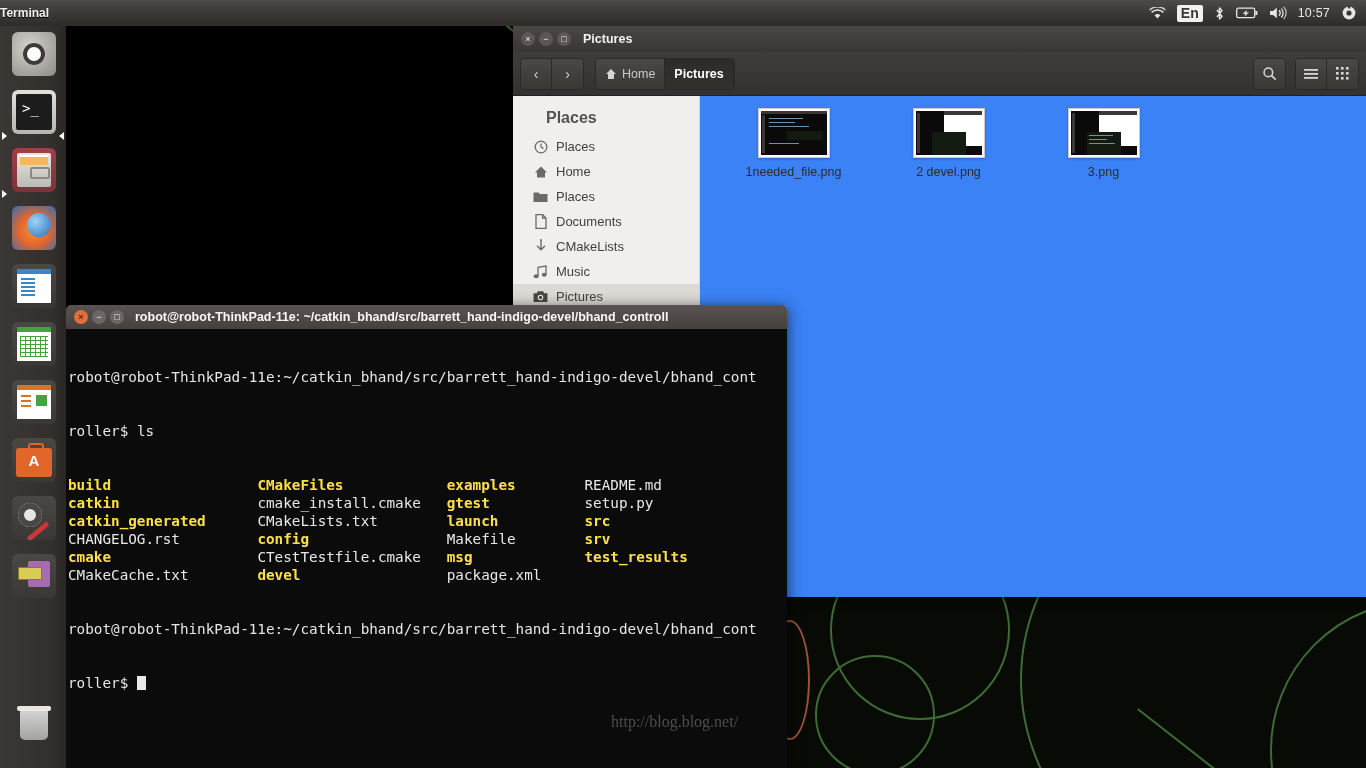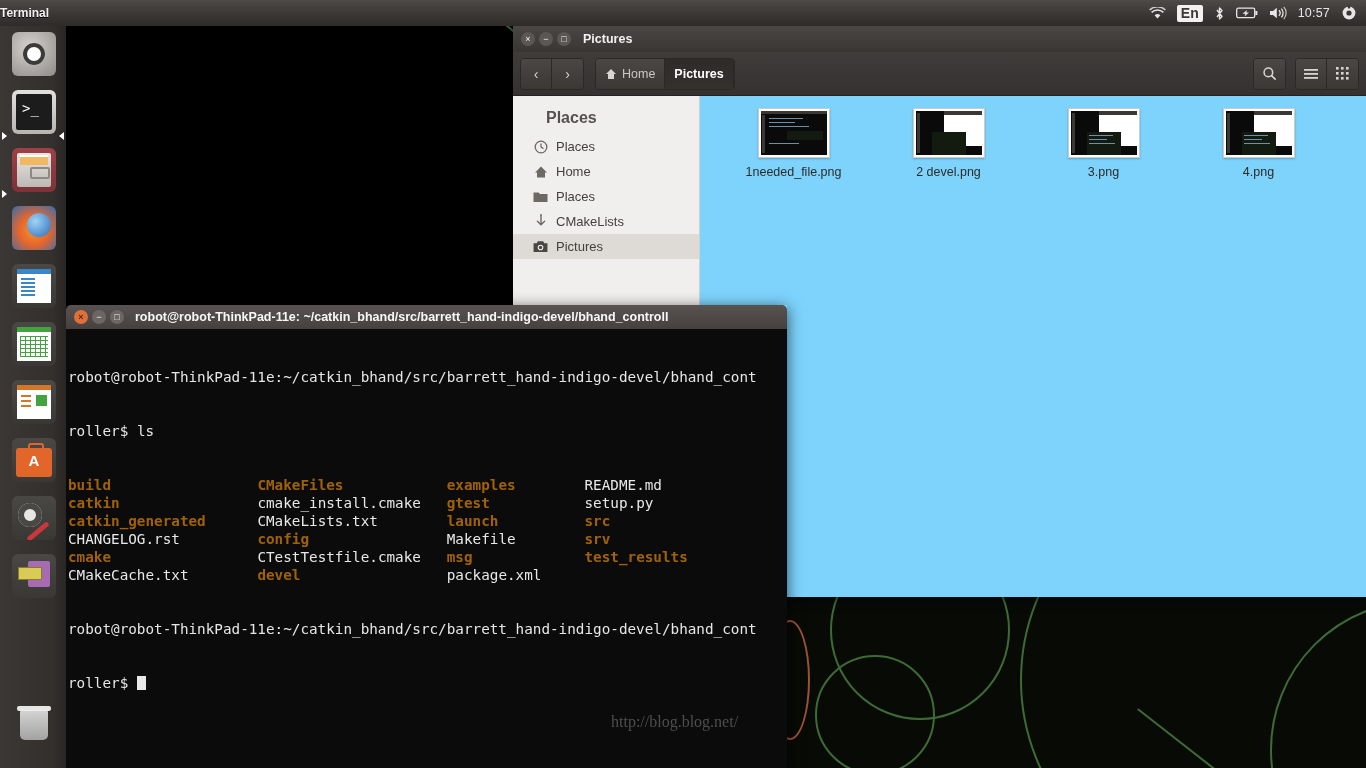--- a/index.html
+++ b/index.html
@@ -212,21 +212,21 @@
     padding: 3px 0 7px 33px;
   }
   .pl-item {
     display: flex; align-items: center; gap: 8px;
     height: 25px; padding-left: 20px;
     font-size: 13px; color: #44403d;
   }
   .pl-item.sel { background: #dedad6; }
   .pl-ico { width: 15px; height: 15px; display: flex; align-items: center; justify-content: center;
             color: #6d6965; font-size: 13px; }
-  #naut-main { flex: 1; background: #7dd3fc; padding: 12px 0 0 0; }
+  #naut-main { flex: 1; background: #3b82f6; padding: 12px 0 0 0; }
   #file-grid { display: flex; padding-left: 16px; }
   .file-cell {
     width: 155px; text-align: center;
     display: flex; flex-direction: column; align-items: center;
   }
   .thumb {
     width: 72px; height: 50px;
     background: #fff;
     border: 1px solid #cfcbc7;
     padding: 2px;
@@ -274,21 +274,21 @@
     overflow: hidden;
     padding: 3px 0 0 2px;
     position: relative;
     font-family: "DejaVu Sans Mono", monospace;
     font-size: 14.3px;
     line-height: 18px;
     color: #e6e6e6;
     white-space: pre;
   }
   .tline { white-space: pre; }
-  .c-blue { color: #a16207; font-weight: bold; }
+  .c-blue { color: #fde047; font-weight: bold; }
   .c-white { color: #e8e8e8; }
   .cursor { display:inline-block; width: 9px; height: 14px; background: #e8e8e8; vertical-align: -2px; }
   #watermark {
     position: absolute; left: 545px; top: 384px;
     font-family: "Liberation Serif", serif;
     font-size: 16px; color: #4e4e4e;
     white-space: nowrap; pointer-events: none;
   }
 </style>
 </head>
@@ -399,26 +399,45 @@
           <div class="pl-item">
             <span class="pl-ico">
               <svg width="15" height="13" viewBox="0 0 15 13">
                 <path d="M0.5 2.4 H5.6 L7 4 H14.5 V12 H0.5 Z" fill="#6d6965"></path>
               </svg>
             </span>
             <span>Places</span>
           </div>
           <div class="pl-item">
             <span class="pl-ico">
+              <svg width="12" height="15" viewBox="0 0 12 15">
+                <path d="M1 0.6 H7.6 L11 4 V14.4 H1 Z" fill="none" stroke="#6d6965" stroke-width="1.3"></path>
+                <path d="M7.6 0.6 V4 H11" fill="none" stroke="#6d6965" stroke-width="1.3"></path>
+              </svg>
+            </span>
+            <span>Documents</span>
+          </div>
+          <div class="pl-item">
+            <span class="pl-ico">
               <svg width="14" height="15" viewBox="0 0 14 15">
                 <path d="M7 1.5 V10.5 M3.4 7.2 L7 10.8 L10.6 7.2" fill="none" stroke="#6d6965" stroke-width="1.4" stroke-linecap="round"></path>
                 <circle cx="7" cy="0.9" r="0.9" fill="#6d6965"></circle>
               </svg>
             </span>
             <span>CMakeLists</span>
+          </div>
+          <div class="pl-item">
+            <span class="pl-ico">
+              <svg width="15" height="14" viewBox="0 0 15 14">
+                <path d="M5 11 V2.4 L13 1 V9.6" fill="none" stroke="#6d6965" stroke-width="1.3"></path>
+                <ellipse cx="3.1" cy="11.2" rx="2.5" ry="2" fill="#6d6965"></ellipse>
+                <ellipse cx="11.2" cy="9.8" rx="2.4" ry="2" fill="#6d6965"></ellipse>
+              </svg>
+            </span>
+            <span>Music</span>
           </div>
           <div class="pl-item sel">
             <span class="pl-ico">
               <svg width="16" height="13" viewBox="0 0 16 13">
                 <path d="M0.6 3 H4 L5.2 1 H10.8 L12 3 H15.4 V12.4 H0.6 Z" fill="#4a4644"></path>
                 <circle cx="8" cy="7.6" r="3" fill="#f1efed"></circle>
                 <circle cx="8" cy="7.6" r="1.8" fill="#4a4644"></circle>
               </svg>
             </span>
             <span>Pictures</span>
@@ -458,34 +477,20 @@
               <div class="tb-gray" style="left:30px;top:2px;right:2px;height:4px;"></div>
               <div class="tb-dark" style="left:18px;top:23px;width:34px;bottom:2px;"></div>
               <div class="tb-white" style="left:52px;top:23px;right:2px;height:14px;"></div>
               <div class="tb-gray" style="left:3px;top:4px;width:3px;height:40px;"></div>
               <div class="tb-txt" style="left:20px;top:26px;width:24px;"></div>
               <div class="tb-txt" style="left:20px;top:30px;width:18px;"></div>
               <div class="tb-txt" style="left:20px;top:34px;width:26px;"></div>
             </div>
             <div class="file-name">3.png</div>
           </div>
-          <div class="file-cell">
-            <div class="thumb">
-              <div class="inner"></div>
-              <div class="tb-white" style="left:30px;top:2px;right:2px;height:23px;"></div>
-              <div class="tb-gray" style="left:30px;top:2px;right:2px;height:4px;"></div>
-              <div class="tb-dark" style="left:18px;top:23px;width:34px;bottom:2px;"></div>
-              <div class="tb-white" style="left:52px;top:23px;right:2px;height:14px;"></div>
-              <div class="tb-gray" style="left:3px;top:4px;width:3px;height:40px;"></div>
-              <div class="tb-txt" style="left:20px;top:26px;width:24px;"></div>
-              <div class="tb-txt" style="left:20px;top:30px;width:18px;"></div>
-              <div class="tb-txt" style="left:20px;top:34px;width:26px;"></div>
-            </div>
-            <div class="file-name">4.png</div>
-          </div>
         </div>
     </div>
   </div>
 </div>
 
 <div id="front-term">
   <div id="ft-titlebar">
     <div class="wbtn close">
         <span>×</span>
       </div>

